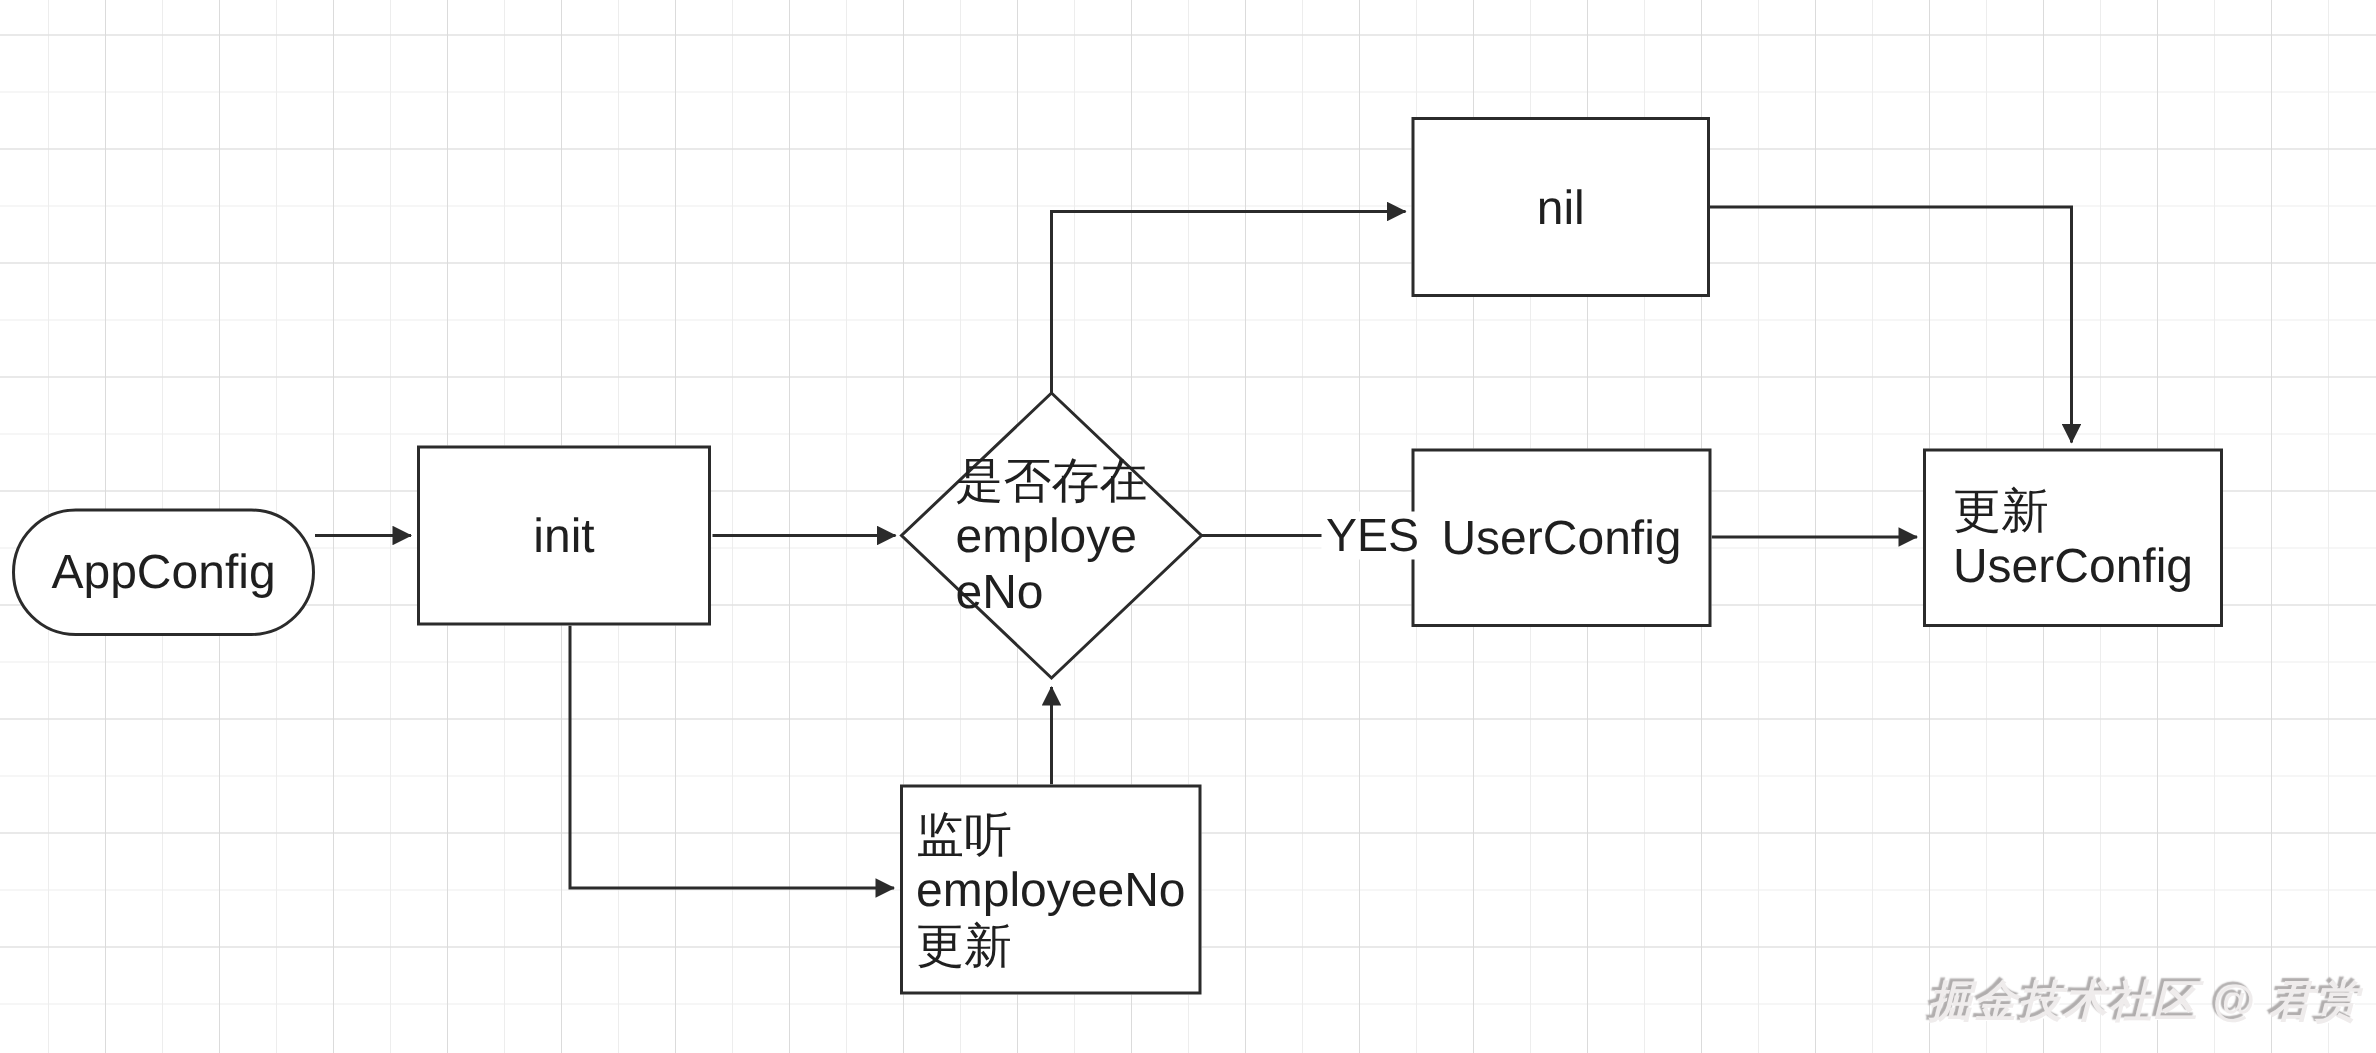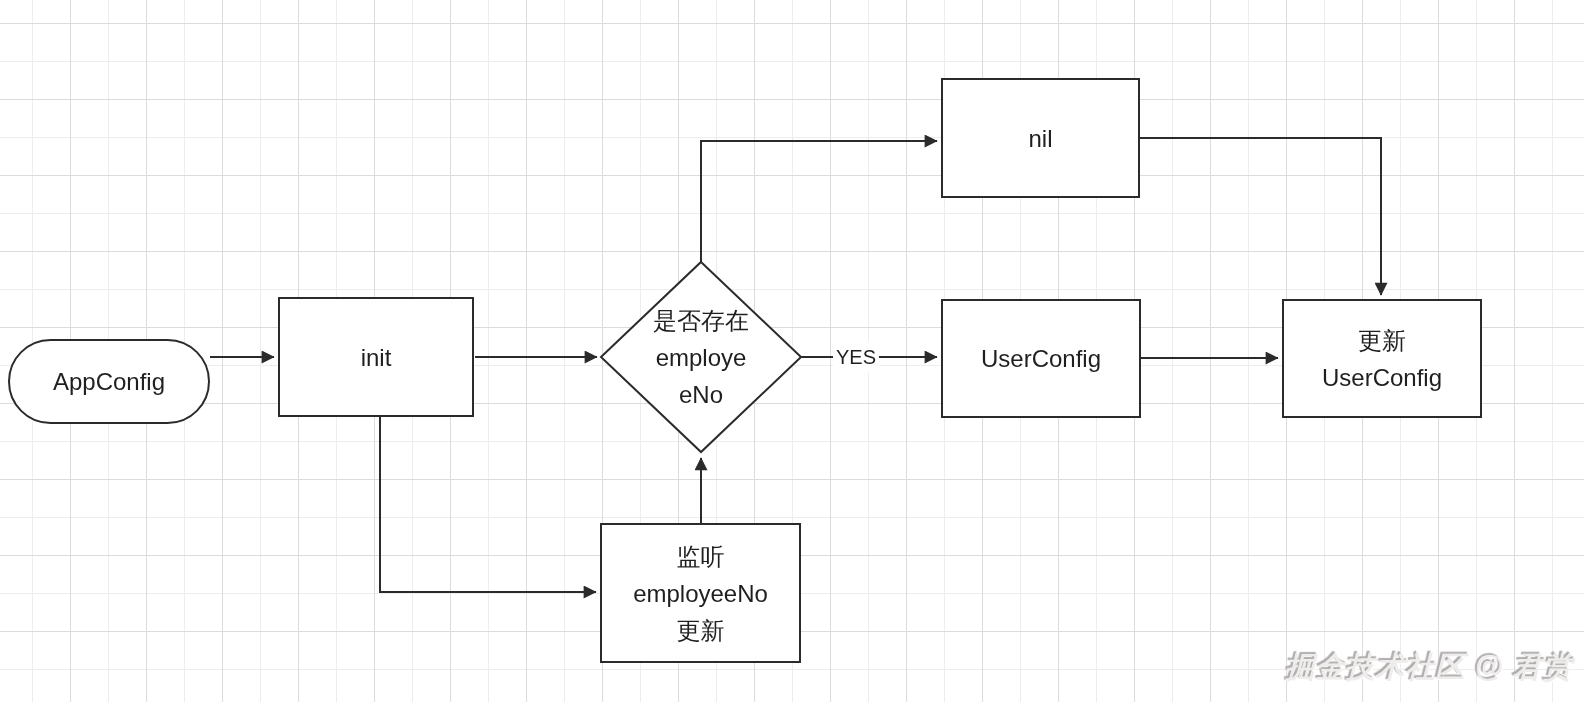--- a/index.html
+++ b/index.html
@@ -29,40 +29,40 @@
     width: 1584px; height: 702px;
   }
   .node {
     position: absolute;
     box-sizing: border-box;
     background: #ffffff;
     border: 2px solid #2b2b2b;
     display: flex;
     align-items: center;
     justify-content: center;
-    text-align: center;
     color: #1f1f1f;
-    font-size: 24px;
+    font-size: 32px;
     line-height: 37px;
     white-space: pre-line;
   }
   .node.stadium { border-radius: 43px; margin-top: 24px; }
   .diamond-label {
     position: absolute;
     background: transparent;
     border: none;
   }
   .edge-label {
     position: absolute;
     background: #ffffff;
     color: #1f1f1f;
-    font-size: 20px;
+    font-size: 31px;
     line-height: 32px;
     padding: 0 3px;
     text-align: center;
+    margin-left: 48px;
   }
   .watermark {
     position: absolute;
     color: #efecec;
     font-size: 29px;
     font-weight: 600;
     letter-spacing: 1px;
     text-shadow: -2px -2px 1px #b0adad, 1px 1px 0 #ffffff;
     white-space: nowrap;
     font-style: italic;

